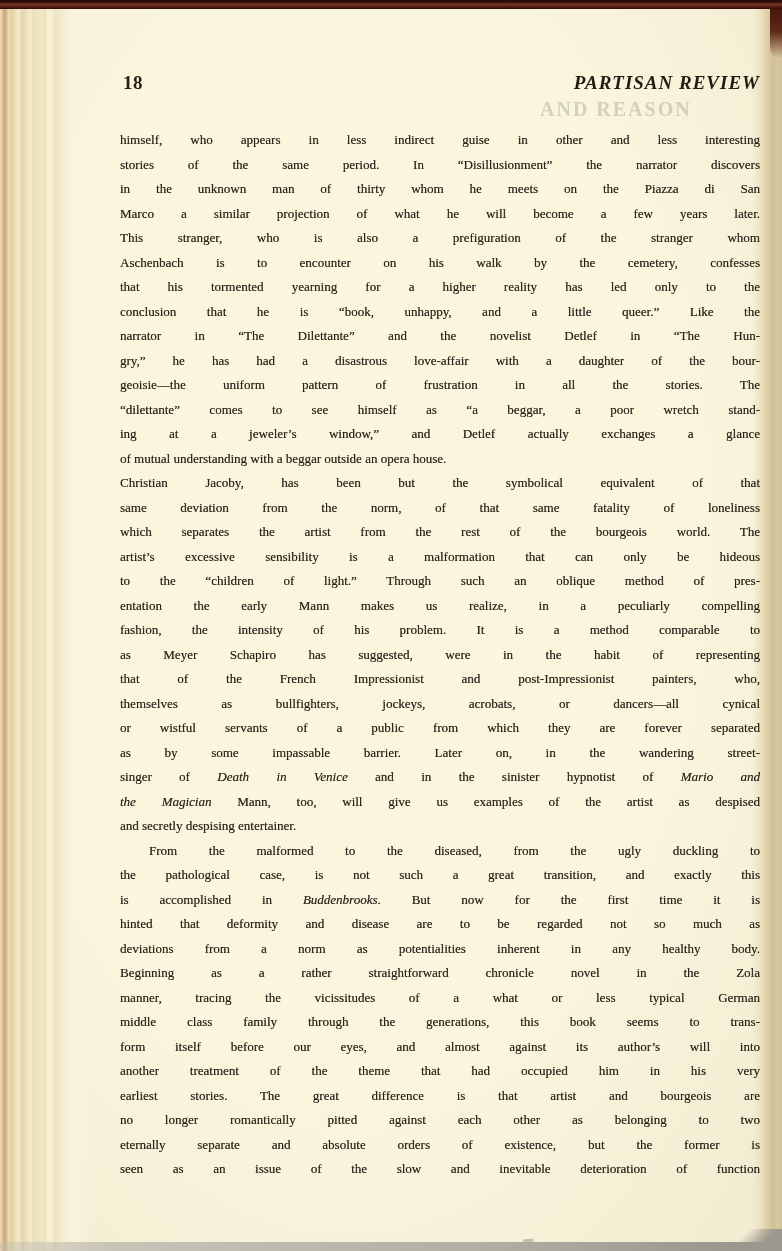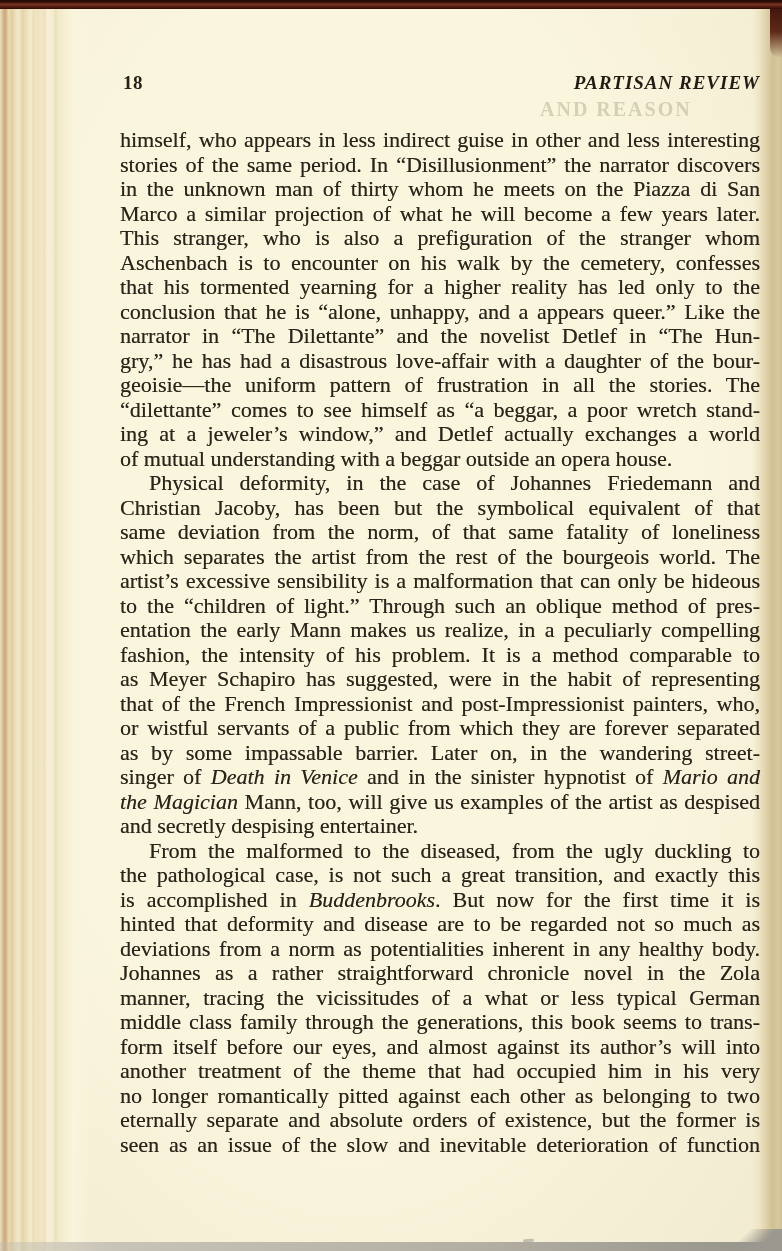--- a/index.html
+++ b/index.html
@@ -83,21 +83,21 @@
     position: absolute; left: 540px; top: 80px; width: 230px; z-index: 1;
     font-size: 20px; font-weight: bold; 
     color: rgba(150, 152, 118, 0.38); letter-spacing: 2px; white-space: nowrap;
     filter: blur(0.4px);
     margin-top: 18px;
   }
 
   
   .page-body {
     position: absolute; top: 128px; left: 120px; width: 640px; z-index: 3;
-    font-size: 22px; line-height: 24.5px; color: #29231a;
+    font-size: 13px; line-height: 24.5px; color: #29231a;
     text-shadow: 0.2px 0 0 rgba(41,35,26,0.55);
     font-family: Liberation Serif, serif;
   }
   .line { text-align: justify; text-align-last: justify; text-justify: inter-word; height: 24.5px; overflow: visible; white-space: normal; }
   .line.noje { text-align-last: left; }
   .line.indent { text-indent: 29px; }
 </style>
 </head>
 <body>
 
@@ -116,56 +116,57 @@
 
   <div class="page-body">
       <div class="para">
         <div class="line">himself, who appears in less indirect guise in other and less interesting</div>
         <div class="line">stories of the same period. In “Disillusionment” the narrator discovers</div>
         <div class="line">in the unknown man of thirty whom he meets on the Piazza di San</div>
         <div class="line">Marco a similar projection of what he will become a few years later.</div>
         <div class="line">This stranger, who is also a prefiguration of the stranger whom</div>
         <div class="line">Aschenbach is to encounter on his walk by the cemetery, confesses</div>
         <div class="line">that his tormented yearning for a higher reality has led only to the</div>
-        <div class="line">conclusion that he is “alone, unhappy, and a appears queer.” Like the</div>
+        <div class="line">conclusion that he is “book, unhappy, and a little queer.” Like the</div>
         <div class="line">narrator in “The Dilettante” and the novelist Detlef in “The Hun-</div>
         <div class="line">gry,” he has had a disastrous love-affair with a daughter of the bour-</div>
         <div class="line">geoisie—the uniform pattern of frustration in all the stories. The</div>
         <div class="line">“dilettante” comes to see himself as “a beggar, a poor wretch stand-</div>
-        <div class="line">ing at a jeweler’s window,” and Detlef actually exchanges a world</div>
+        <div class="line">ing at a jeweler’s window,” and Detlef actually exchanges a glance</div>
         <div class="line noje">of mutual understanding with a beggar outside an opera house.</div>
       </div>
       <div class="para">
-        <div class="line indent">Physical deformity, in the case of Johannes Friedemann and</div>
         <div class="line">Christian Jacoby, has been but the symbolical equivalent of that</div>
         <div class="line">same deviation from the norm, of that same fatality of loneliness</div>
         <div class="line">which separates the artist from the rest of the bourgeois world. The</div>
         <div class="line">artist’s excessive sensibility is a malformation that can only be hideous</div>
         <div class="line">to the “children of light.” Through such an oblique method of pres-</div>
         <div class="line">entation the early Mann makes us realize, in a peculiarly compelling</div>
         <div class="line">fashion, the intensity of his problem. It is a method comparable to</div>
         <div class="line">as Meyer Schapiro has suggested, were in the habit of representing</div>
         <div class="line">that of the French Impressionist and post-Impressionist painters, who,</div>
+        <div class="line">themselves as bullfighters, jockeys, acrobats, or dancers—all cynical</div>
         <div class="line">or wistful servants of a public from which they are forever separated</div>
         <div class="line">as by some impassable barrier. Later on, in the wandering street-</div>
         <div class="line">singer of <i>Death in Venice</i> and in the sinister hypnotist of <i>Mario and</i></div>
         <div class="line"><i>the Magician</i> Mann, too, will give us examples of the artist as despised</div>
         <div class="line noje">and secretly despising entertainer.</div>
       </div>
       <div class="para">
         <div class="line indent">From the malformed to the diseased, from the ugly duckling to</div>
         <div class="line">the pathological case, is not such a great transition, and exactly this</div>
         <div class="line">is accomplished in <i>Buddenbrooks</i>. But now for the first time it is</div>
         <div class="line">hinted that deformity and disease are to be regarded not so much as</div>
         <div class="line">deviations from a norm as potentialities inherent in any healthy body.</div>
-        <div class="line">Johannes as a rather straightforward chronicle novel in the Zola</div>
+        <div class="line">Beginning as a rather straightforward chronicle novel in the Zola</div>
         <div class="line">manner, tracing the vicissitudes of a what or less typical German</div>
         <div class="line">middle class family through the generations, this book seems to trans-</div>
         <div class="line">form itself before our eyes, and almost against its author’s will into</div>
         <div class="line">another treatment of the theme that had occupied him in his very</div>
+        <div class="line">earliest stories. The great difference is that artist and bourgeois are</div>
         <div class="line">no longer romantically pitted against each other as belonging to two</div>
         <div class="line">eternally separate and absolute orders of existence, but the former is</div>
         <div class="line">seen as an issue of the slow and inevitable deterioration of function</div>
       </div>
     </div>
 
   <div class="bottom-shadow"></div>
   <div class="bottom-corner"></div>
   <div class="speck"></div>
 </div>

